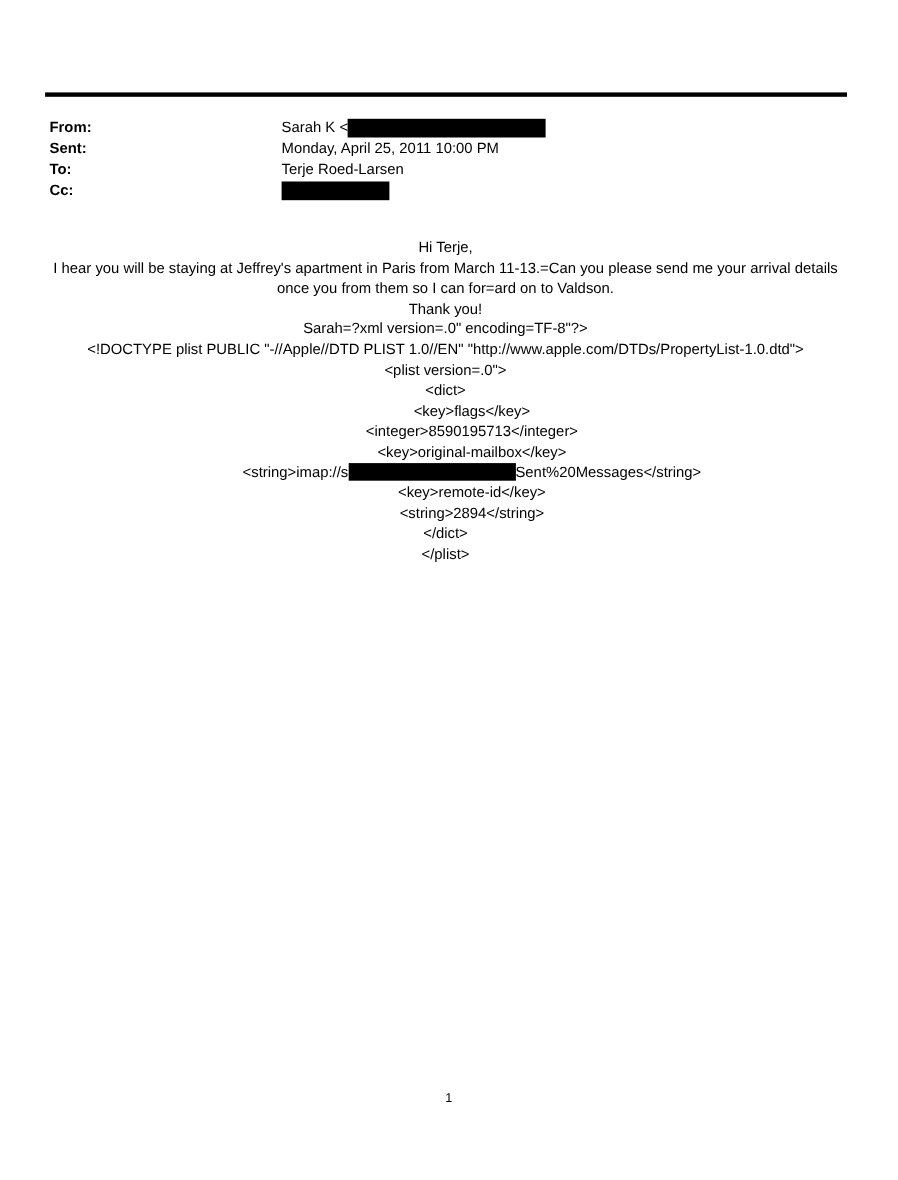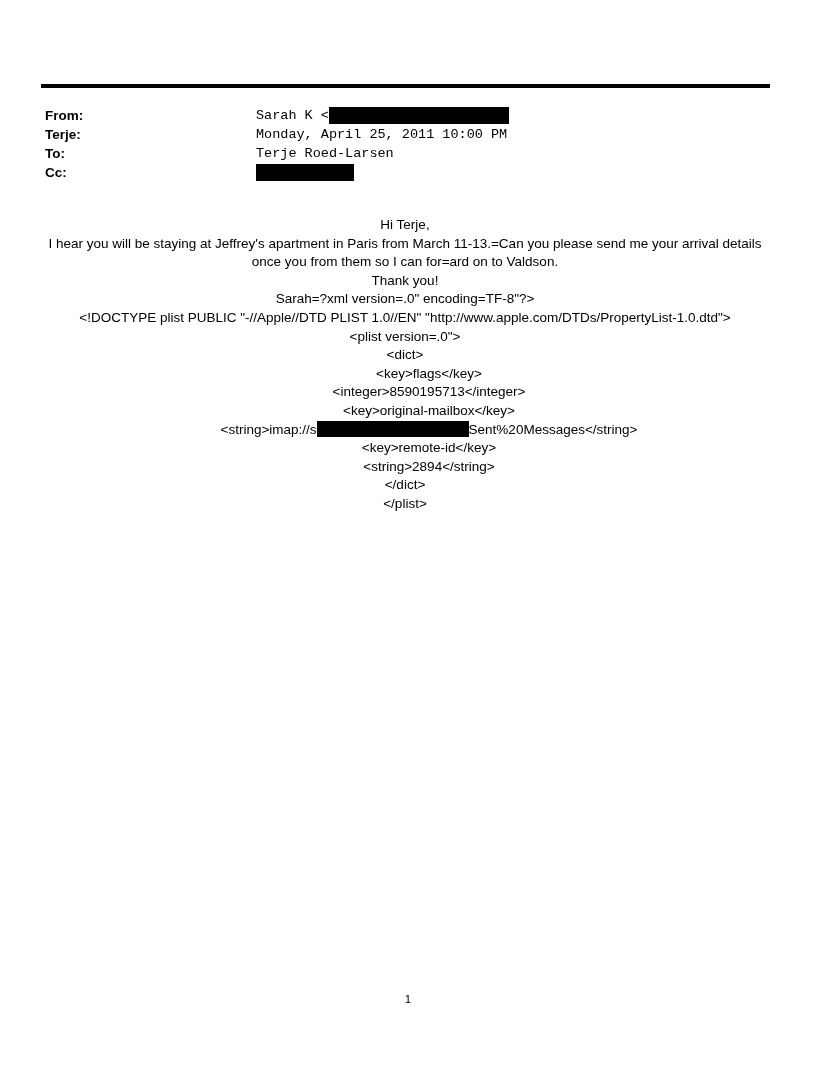--- a/index.html
+++ b/index.html
@@ -53,21 +53,20 @@
     top: 0;
     font-weight: bold;
     font-size: 13.5px;
   }
   .hdr-value {
     position: absolute;
     left: 211px;
     top: 0;
     font-size: 13.5px;
     white-space: nowrap;
-    font-family: Liberation Mono, monospace;
   }
   .redact {
     display: inline-block;
     background: #000000;
     vertical-align: middle;
   }
   .hdr-row .redact {
     height: 17px;
   }
 
@@ -122,21 +121,21 @@
   <div class="top-rule"></div>
 
   <div class="headers">
 
     <div class="hdr-row">
       <span class="hdr-label">From:</span>
       <span class="hdr-value"><span>Sarah K &lt;</span><span class="redact" style="width:180px"></span></span>
     </div>
 
     <div class="hdr-row">
-      <span class="hdr-label">Terje:</span>
+      <span class="hdr-label">Sent:</span>
       <span class="hdr-value">Monday, April 25, 2011 10:00 PM</span>
     </div>
 
     <div class="hdr-row">
       <span class="hdr-label">To:</span>
       <span class="hdr-value">Terje Roed-Larsen</span>
     </div>
 
     <div class="hdr-row">
       <span class="hdr-label">Cc:</span>

